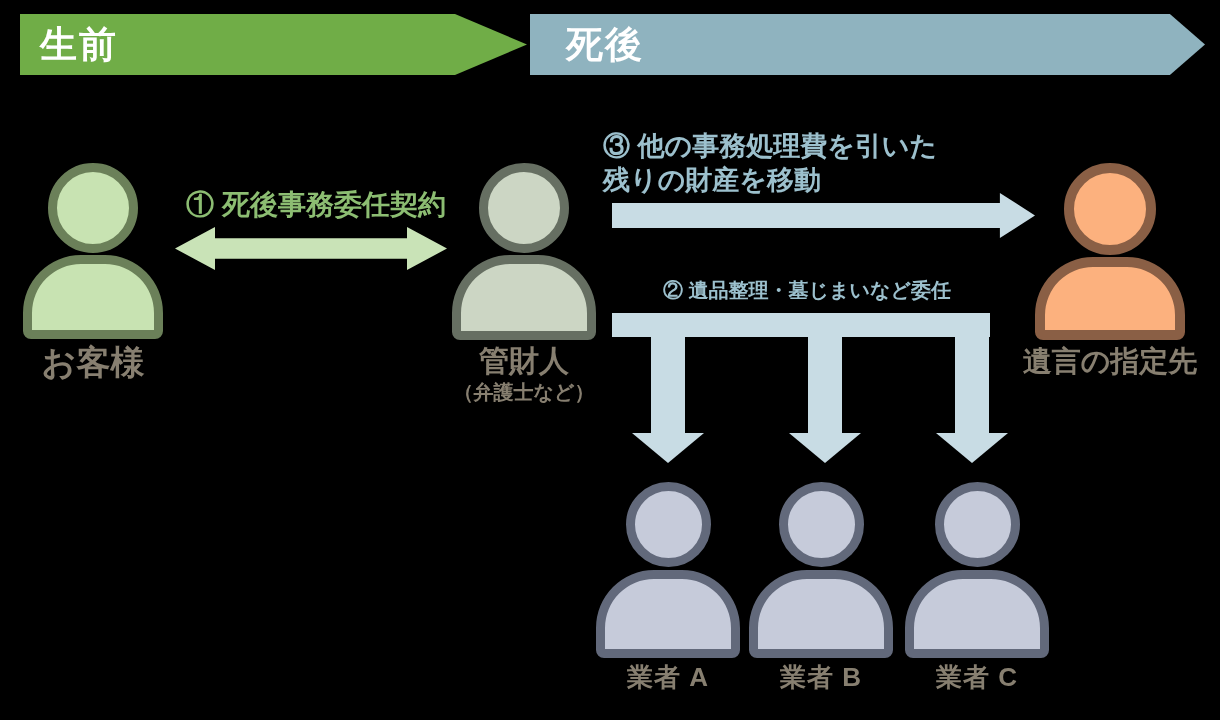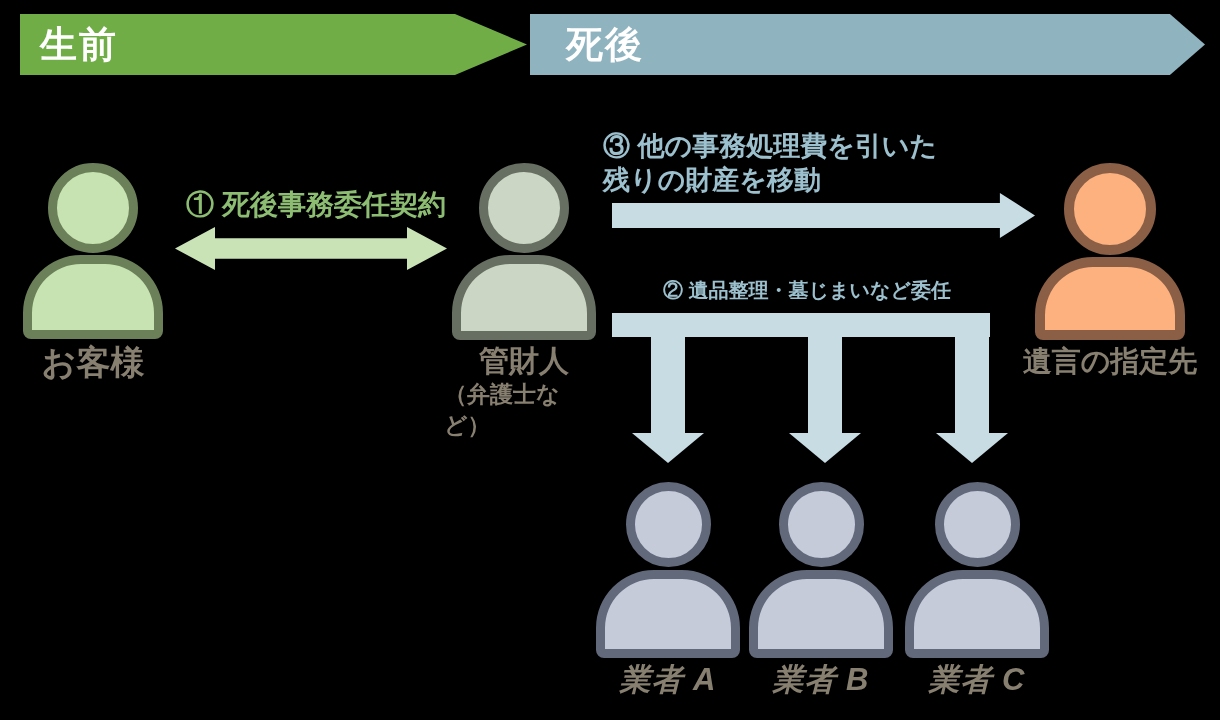--- a/index.html
+++ b/index.html
@@ -26,31 +26,31 @@
 
   .customer { --fill:var(--customer-fill); --outline:var(--customer-outline); left:23px; top:163px; width:140px; }
   .customer .head { width:90px; height:90px; border-width:9px; }
   .customer .torso { width:140px; height:84px; border-width:9px; margin-top:2px; }
   .customer .actor-label { font-size:34px; margin-top:5px; }
 
   .administrator { --fill:var(--administrator-fill); --outline:var(--administrator-outline); left:444px; top:163px; width:160px; }
   .administrator .head { width:90px; height:90px; border-width:9px; }
   .administrator .torso { width:144px; height:85px; border-width:9px; margin-top:2px; }
   .administrator .actor-label { font-size:30px; margin-top:4px; }
-  .administrator .actor-sublabel { color:var(--label-gray); font-size:23px; margin-top:2px; text-align:left; }
+  .administrator .actor-sublabel { color:var(--label-gray); font-size:20px; margin-top:2px; text-align:right; }
 
   .recipient { --fill:var(--recipient-fill); --outline:var(--recipient-outline); left:1021px; top:163px; width:178px; }
   .recipient .head { width:92px; height:92px; border-width:10px; }
   .recipient .torso { width:150px; height:83px; border-width:10px; margin-top:2px; }
   .recipient .actor-label { font-size:29px; margin-top:6px; }
 
   .vendor { --fill:var(--vendor-fill); --outline:var(--vendor-outline); top:482px; width:144px; }
   .vendor .head { width:85px; height:85px; border-width:9px; }
   .vendor .torso { width:144px; height:88px; border-width:9px; margin-top:3px; }
-  .vendor .actor-label { font-size:31px; margin-top:5px; letter-spacing:1px;font-style:italic; }
+  .vendor .actor-label { font-size:26px; margin-top:5px; letter-spacing:1px; }
   .vendor-a { left:596px; } .vendor-b { left:749px; } .vendor-c { left:905px; }
 
   
   .flow1-text { position:absolute; left:146px; top:186px; width:340px; text-align:center;
     font-size:28px; color:var(--contract-text-green); }
   .double-arrow { position:absolute; left:175px; top:227px; width:272px; height:43px;
     background:var(--contract-arrow-green);
     clip-path:polygon(0 50%, 14.7% 0, 14.7% 26%, 85.3% 26%, 85.3% 0, 100% 50%,
                       85.3% 100%, 85.3% 74%, 14.7% 74%, 14.7% 100%); }
 

